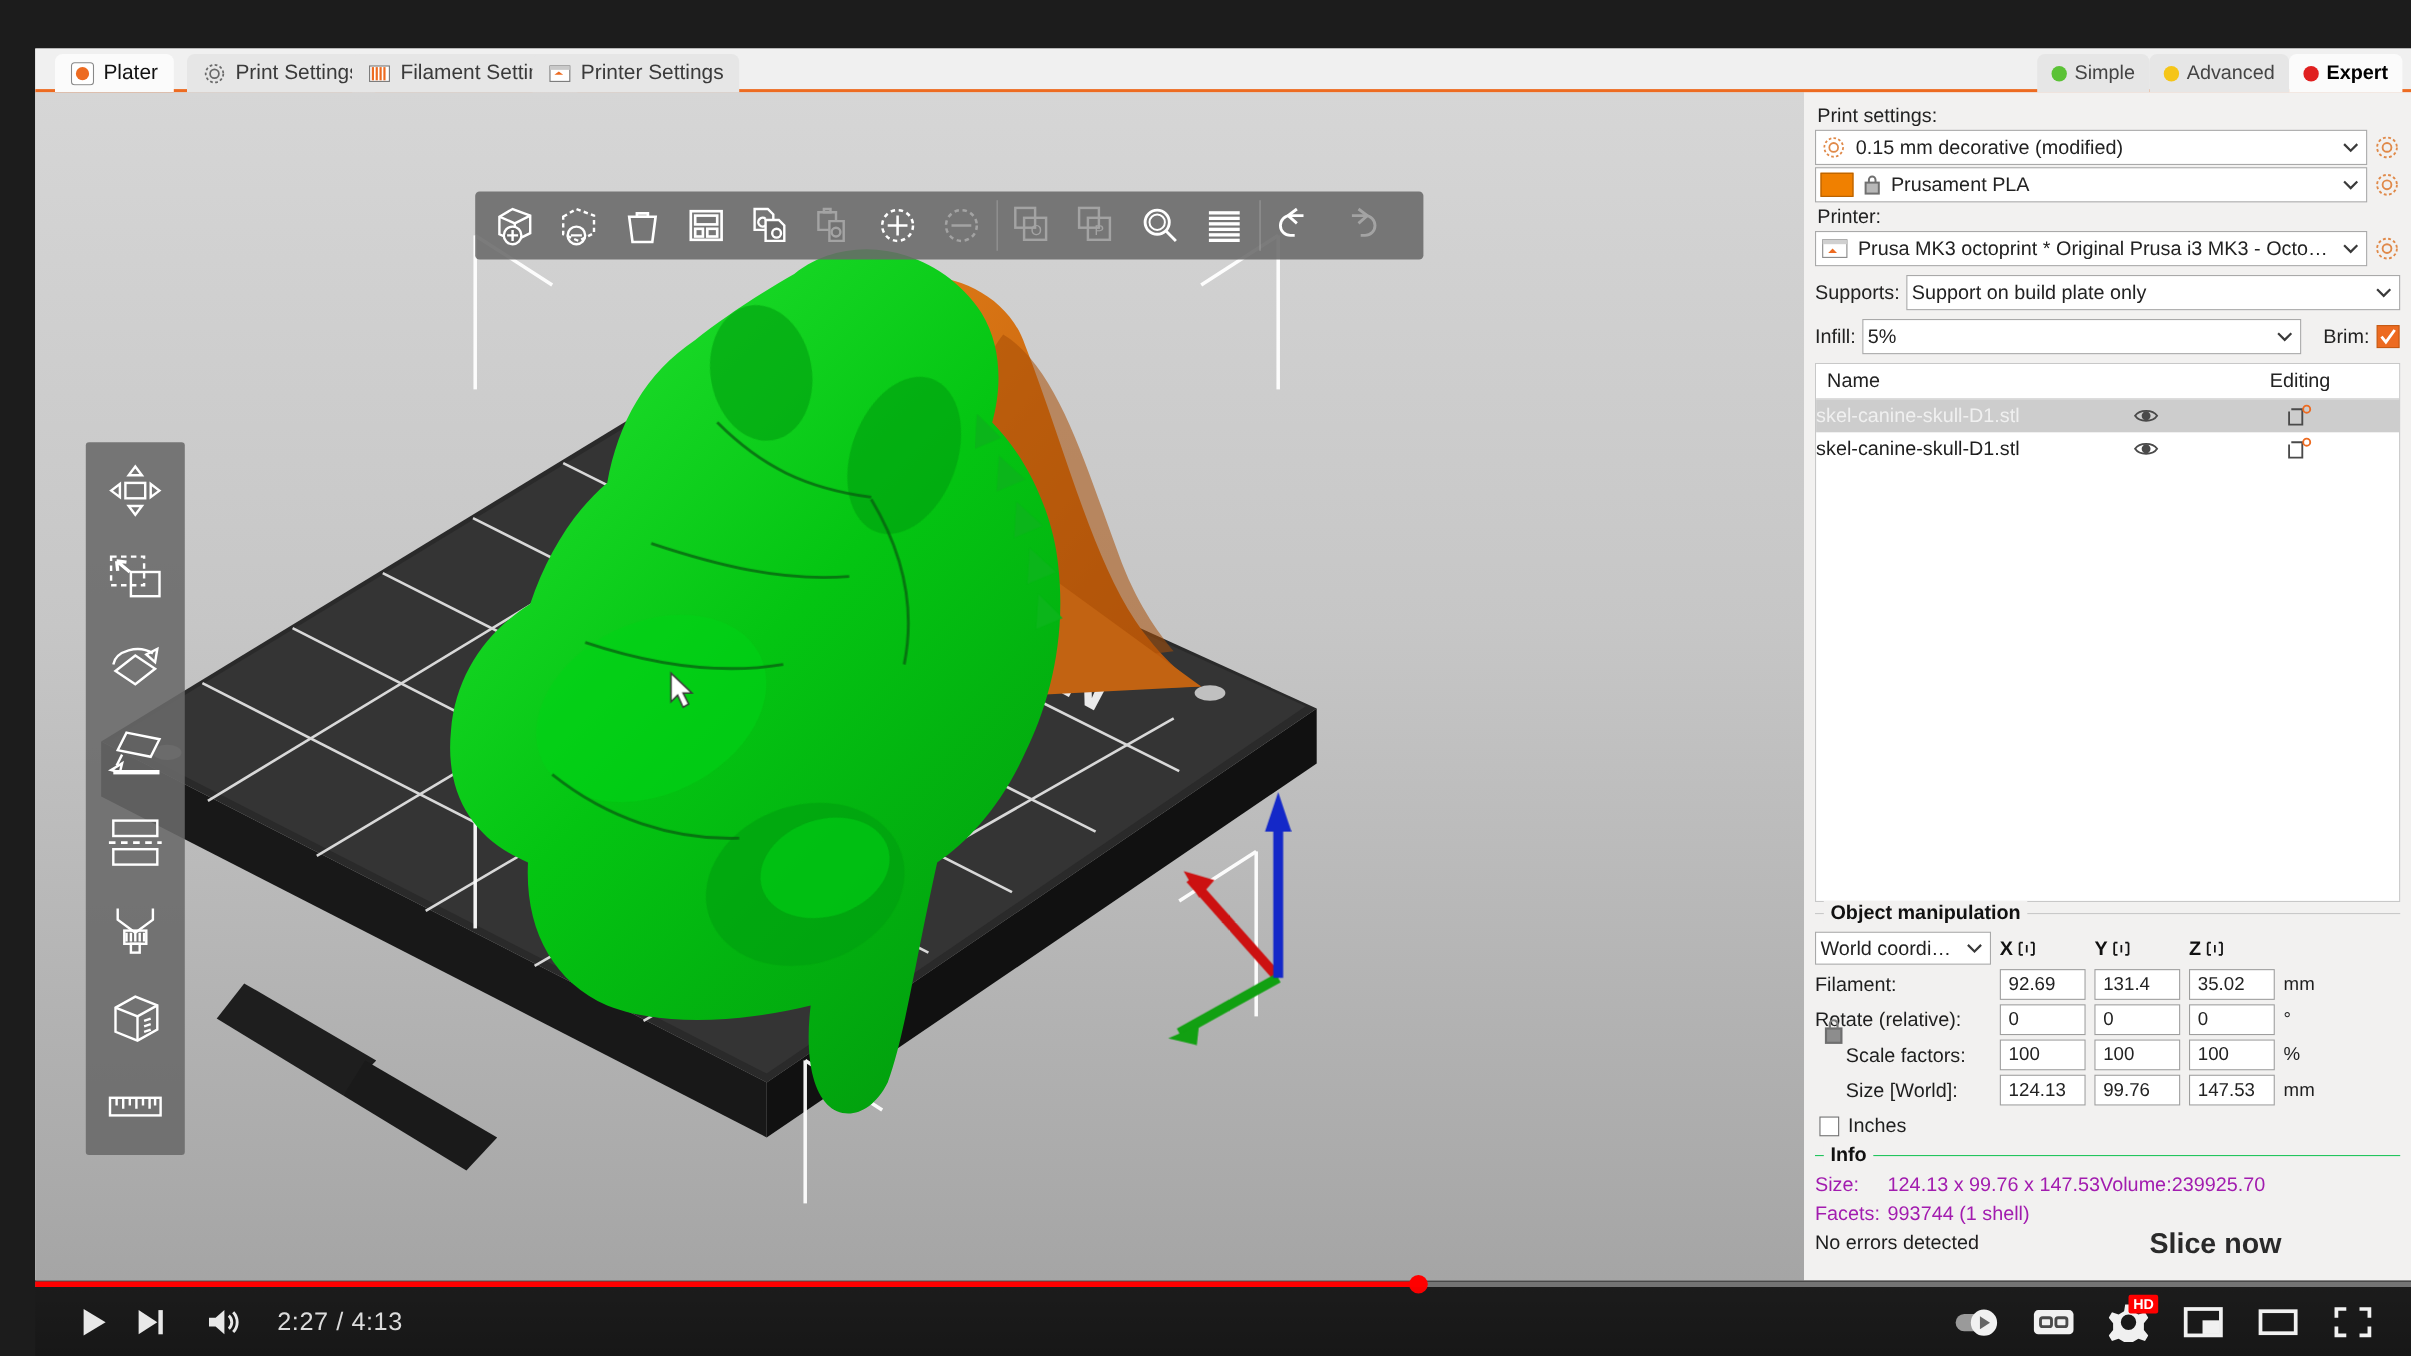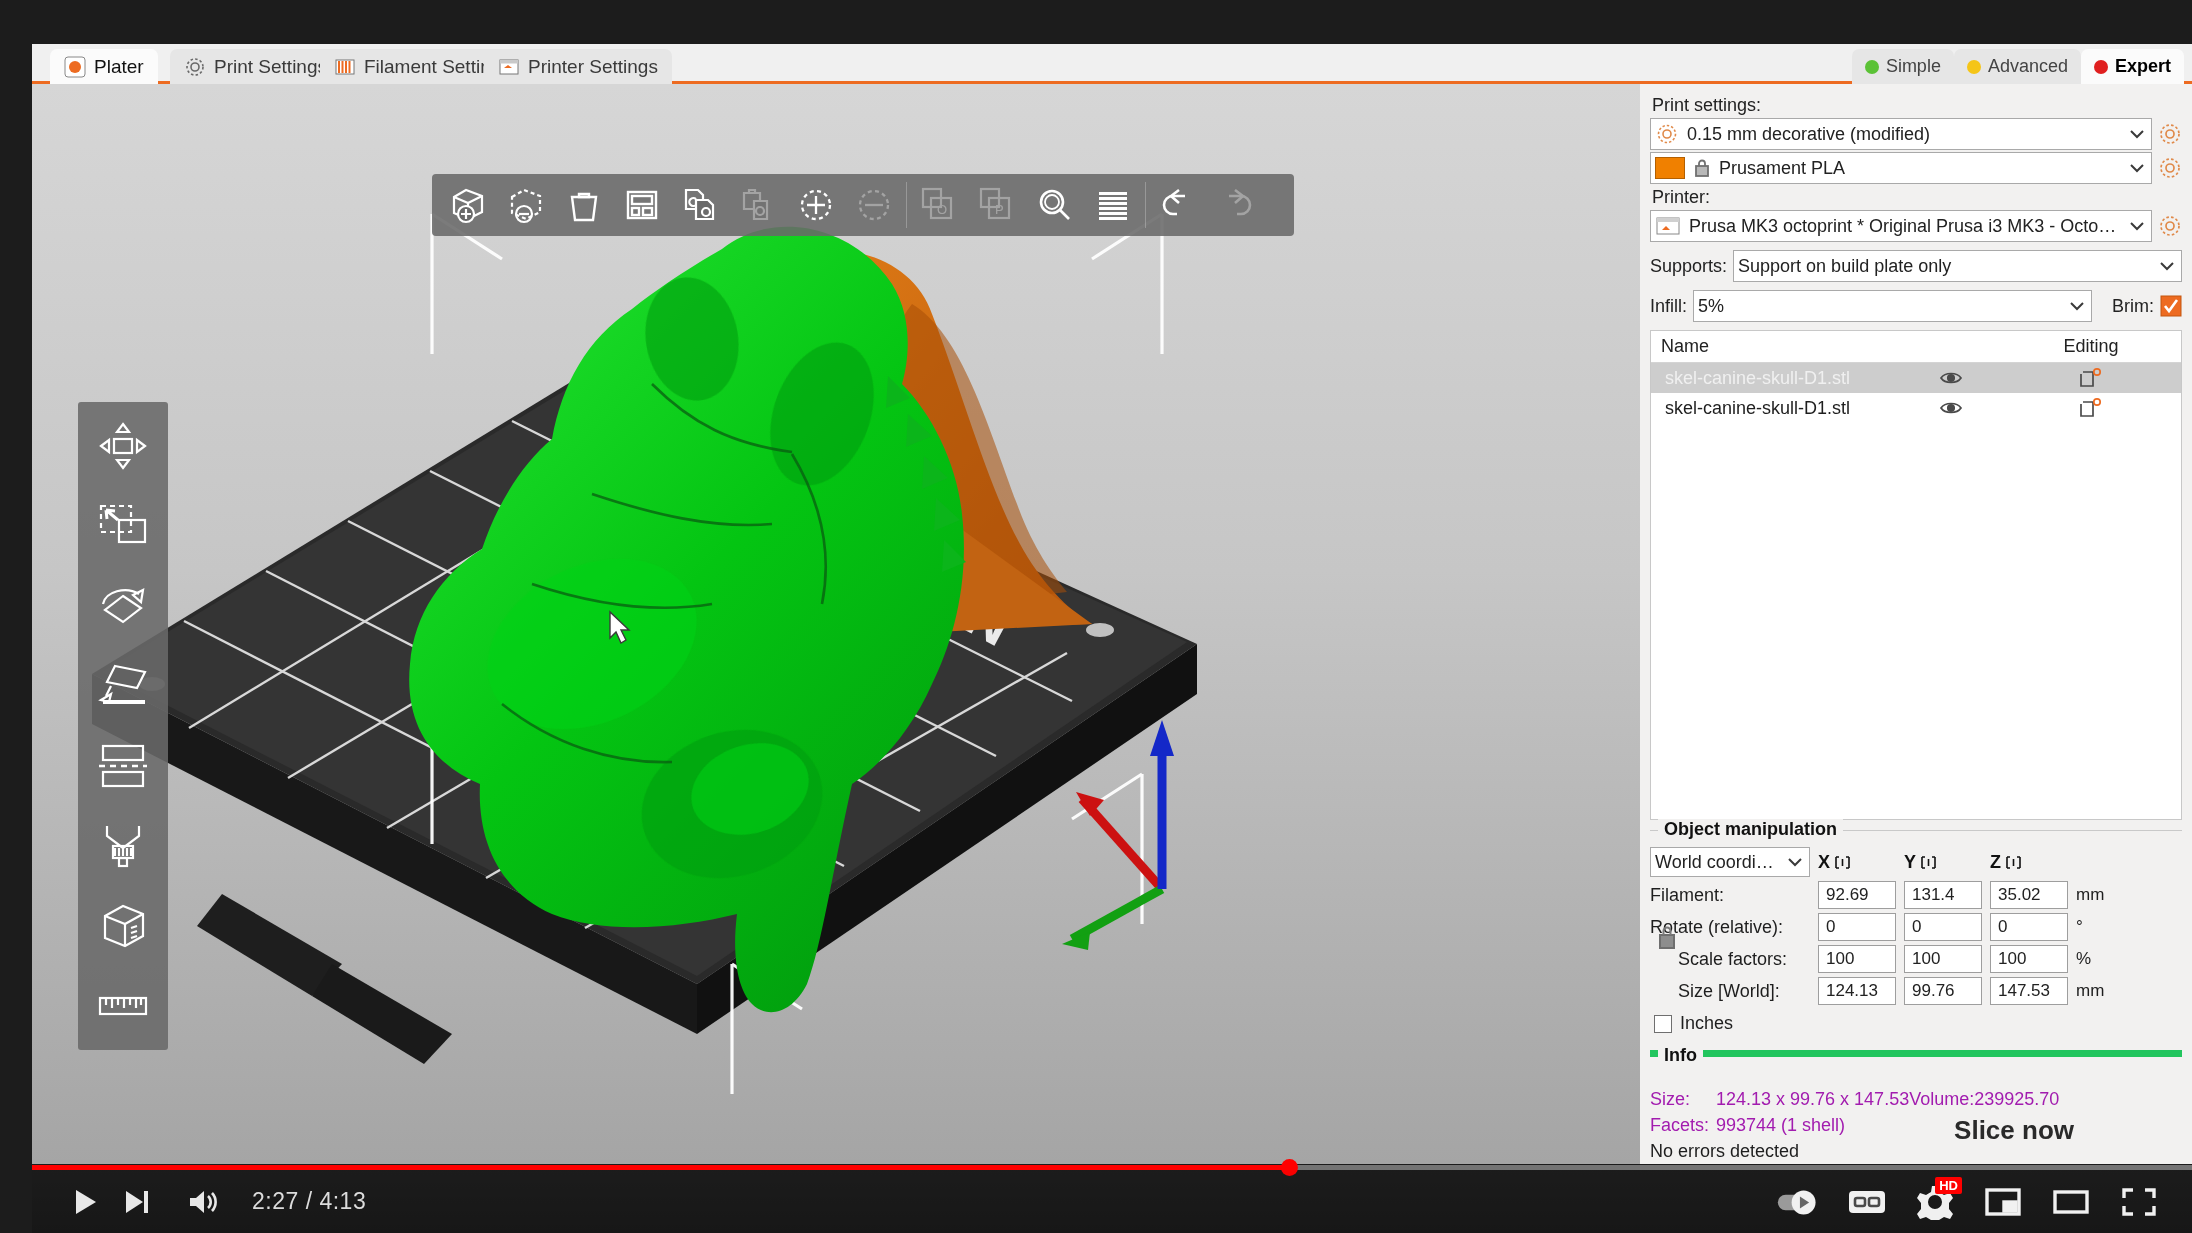--- a/index.html
+++ b/index.html
@@ -108,41 +108,41 @@
   }
   .objhead {
     display: flex; height: 32px; align-items: center;
     border-bottom: 1px solid #d4d4d4; background: #fff; font-size: 18px; color: #222;
   }
   .objhead .c1 { flex: 1; padding-left: 10px; }
   .objhead .c2 { width: 100px; text-align:center; }
   .objhead .c3 { width: 180px; text-align:center; }
   .objrow { display:flex; height: 30px; align-items:center; font-size: 18px; color:#1e1e1e; }
   .objrow.sel { background: #cdcdcd; color: #f0f0f0; }
-  .objrow .c1 { flex:1; padding-left: 14px; overflow:hidden; white-space:nowrap; }
+  .objrow .c1 { flex:1; overflow:hidden; white-space:nowrap; }
   .objrow .c2 { width: 100px; display:flex; justify-content:center; }
   .objrow .c3 { width: 180px; display:flex; justify-content:center; }
 
   
   .groupbox { margin-top: 10px; border-top: 1px solid #c9c9c9; position: relative; padding-top: 6px; }
   .group-title {
     position:absolute; top:-12px; left: 8px; background:#f2f1f0; padding: 0 6px;
     font-size: 18px; font-weight: bold; color:#111;
   }
   .man-grid { display: grid; grid-template-columns: 160px 78px 78px 78px 46px; gap: 4px 8px; align-items:center; margin-top: 6px; }
   .axis-hdr { font-size: 18px; font-weight: bold; color:#111; display:flex; align-items:center; gap:4px; justify-content:flex-start; }
   .axis-hdr svg { width: 17px; height: 17px; }
   .fld { height: 28px; background: #fff; border: 1px solid #9e9e9e; font-size: 17px; color:#222; display:flex; align-items:center; padding-left: 7px; }
   .rlabel { font-size: 18px; color:#1e1e1e; }
   .unit { font-size: 17px; color:#1e1e1e; }
   .lockcol { position:absolute; left: 6px; top: 92px; }
   .chkrow { display:flex; align-items:center; gap:8px; margin-top: 8px; margin-left: 4px; }
   .chkbox { width: 18px; height: 18px; border: 1px solid #6f6f6f; background:#fff; }
 
-  .infobox { margin-top: 16px; border-top: 7px solid #22c55e; position: relative; padding-top: 24px; }
+  .infobox { margin-top: 16px; border-top: 1px solid #22c55e; position: relative; padding-top: 8px; }
   .info-line { font-size: 18px; color:#a21caf; margin-bottom: 5px; display:flex; }
   .info-line .k { width: 66px; }
   .noerr { font-size: 18px; color:#1e1e1e; margin-top: 4px; }
 
   
   .yt-progress {
     position: absolute; left: 32px; bottom: 63px; width: 2160px; height: 5px;
     background: rgba(190,190,190,0.55);
   }
   .yt-progress .played { position:absolute; left:0; top:0; height:100%; background:#ff0000; }

